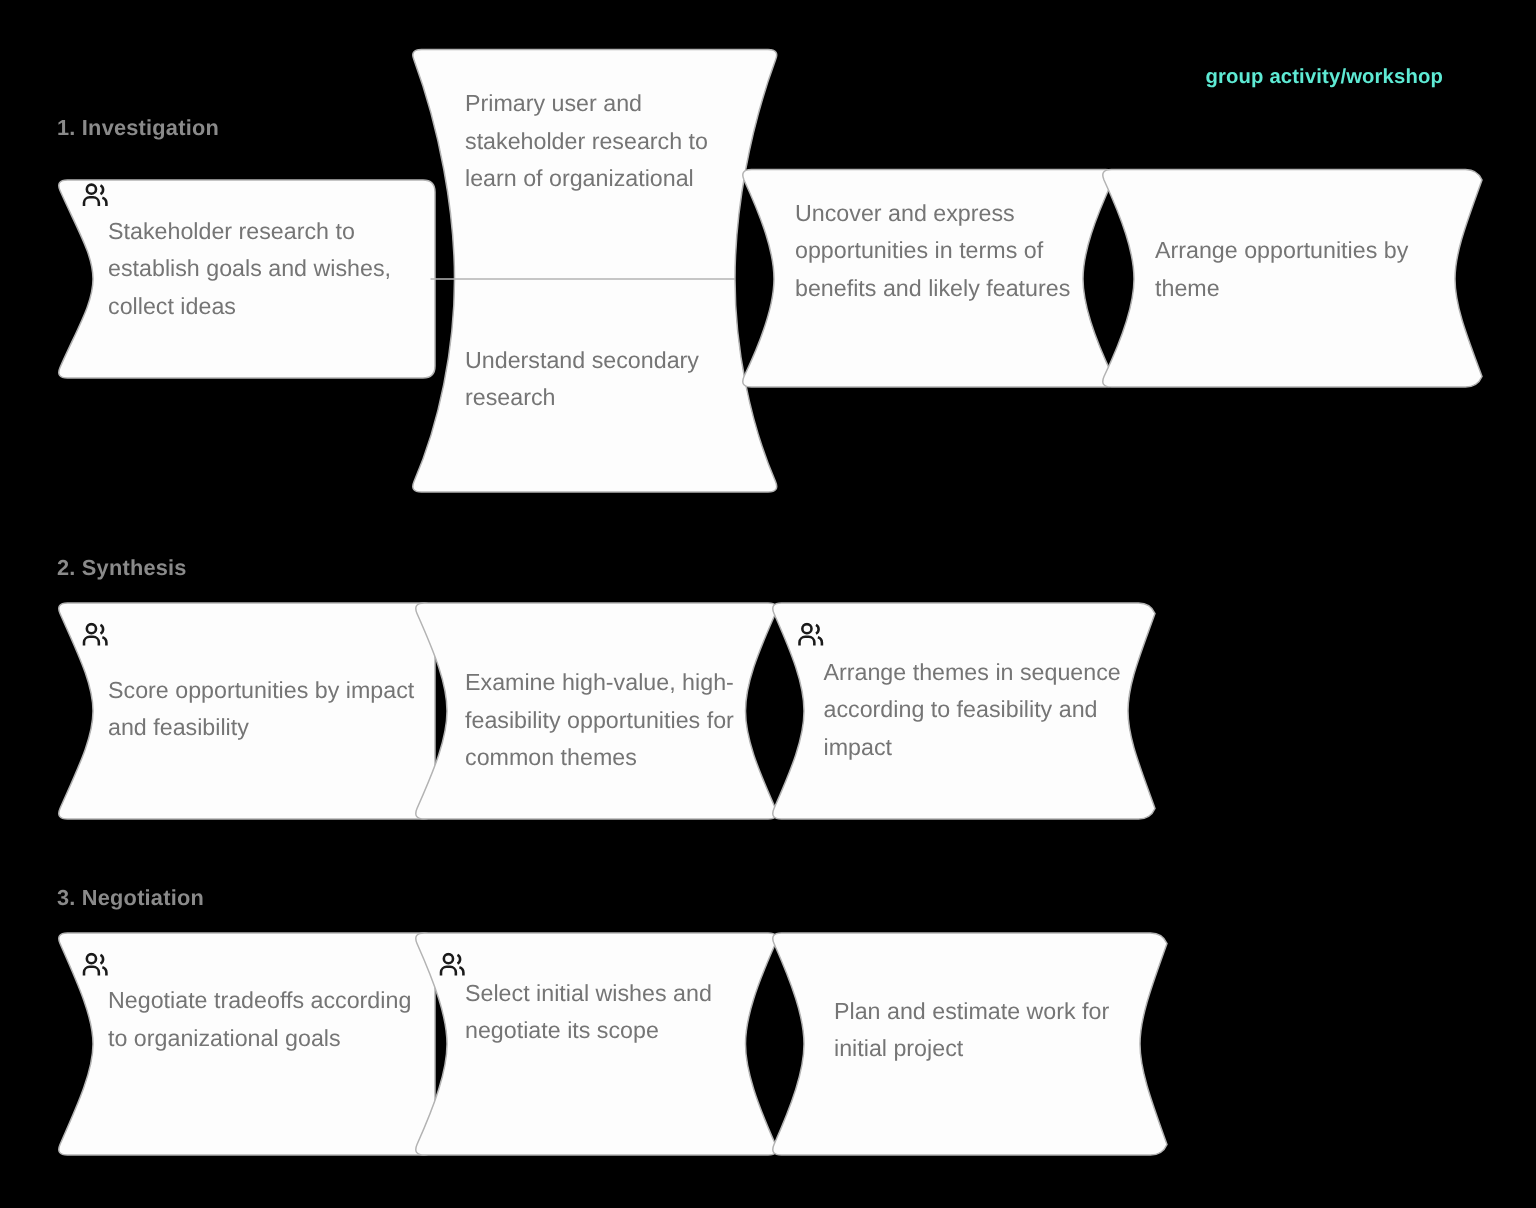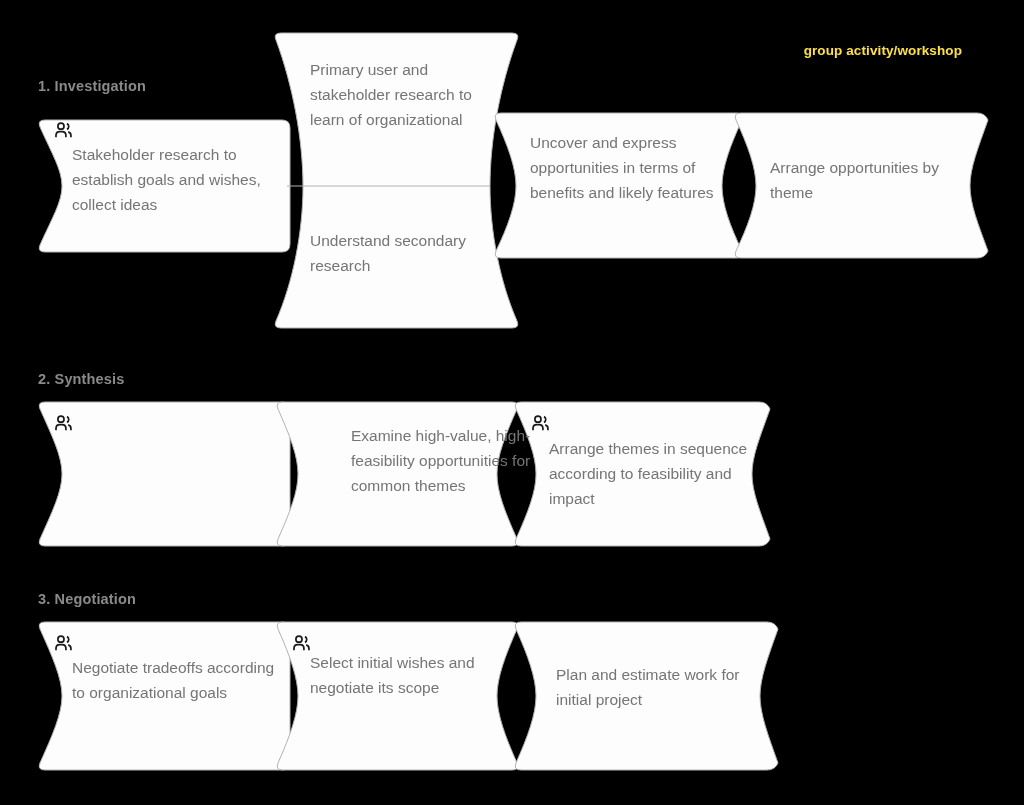--- a/index.html
+++ b/index.html
@@ -29,21 +29,21 @@
     position: absolute;
     right: 62px;
     top: 43px;
     display: flex;
     align-items: center;
     gap: 6px;
   }
   .legend-label {
     font-size: 13.5px;
     font-weight: bold;
-    color: #fde047;
+    color: #5eead4;
     letter-spacing: 0.1px;
     white-space: nowrap;
   }
 
   
   .section-title {
     position: absolute;
     font-size: 14.5px;
     font-weight: bold;
     color: #8a8a8a;
@@ -206,22 +206,23 @@
   <div class="chev-text" style="left:530px; top:130px; width:200px;">Uncover and express opportunities in terms of benefits and likely features</div>
 
   <div class="chev-text" style="left:770px; top:155px; width:204px;">Arrange opportunities by theme</div>
 
   <svg class="people-icon" style="left:54px; top:415px;" viewBox="0 0 24 20">
     <circle cx="7.5" cy="4.6" r="3.4" fill="none" stroke="#1a1a1a" stroke-width="1.9"></circle>
     <path d="M2 17 L2 14.6 A4.2 4.2 0 0 1 6.2 10.6 L8.8 10.6 A4.2 4.2 0 0 1 13 14.6 L13 17" fill="none" stroke="#1a1a1a" stroke-width="1.9"></path>
     <path d="M14.2 1.8 A3.6 3.6 0 0 1 14.2 8.2" fill="none" stroke="#1a1a1a" stroke-width="1.9"></path>
     <path d="M15.6 11.0 A4.2 4.2 0 0 1 18.6 15.0 L18.6 17" fill="none" stroke="#1a1a1a" stroke-width="1.9"></path>
   </svg>
-
-  <div class="chev-text" style="left:310px; top:423px; width:196px;margin-left:41px;">Examine high-value, high-feasibility opportunities for common themes</div>
+  <div class="chev-text" style="left:72px; top:448px; width:208px;">Score opportunities by impact and feasibility</div>
+
+  <div class="chev-text" style="left:310px; top:443px; width:196px;">Examine high-value, high-feasibility opportunities for common themes</div>
 
   <svg class="people-icon" style="left:531px; top:415px;" viewBox="0 0 24 20">
     <circle cx="7.5" cy="4.6" r="3.4" fill="none" stroke="#1a1a1a" stroke-width="1.9"></circle>
     <path d="M2 17 L2 14.6 A4.2 4.2 0 0 1 6.2 10.6 L8.8 10.6 A4.2 4.2 0 0 1 13 14.6 L13 17" fill="none" stroke="#1a1a1a" stroke-width="1.9"></path>
     <path d="M14.2 1.8 A3.6 3.6 0 0 1 14.2 8.2" fill="none" stroke="#1a1a1a" stroke-width="1.9"></path>
     <path d="M15.6 11.0 A4.2 4.2 0 0 1 18.6 15.0 L18.6 17" fill="none" stroke="#1a1a1a" stroke-width="1.9"></path>
   </svg>
   <div class="chev-text" style="left:549px; top:436px; width:202px;">Arrange themes in sequence according to feasibility and impact</div>
 
   <svg class="people-icon" style="left:54px; top:635px;" viewBox="0 0 24 20">

